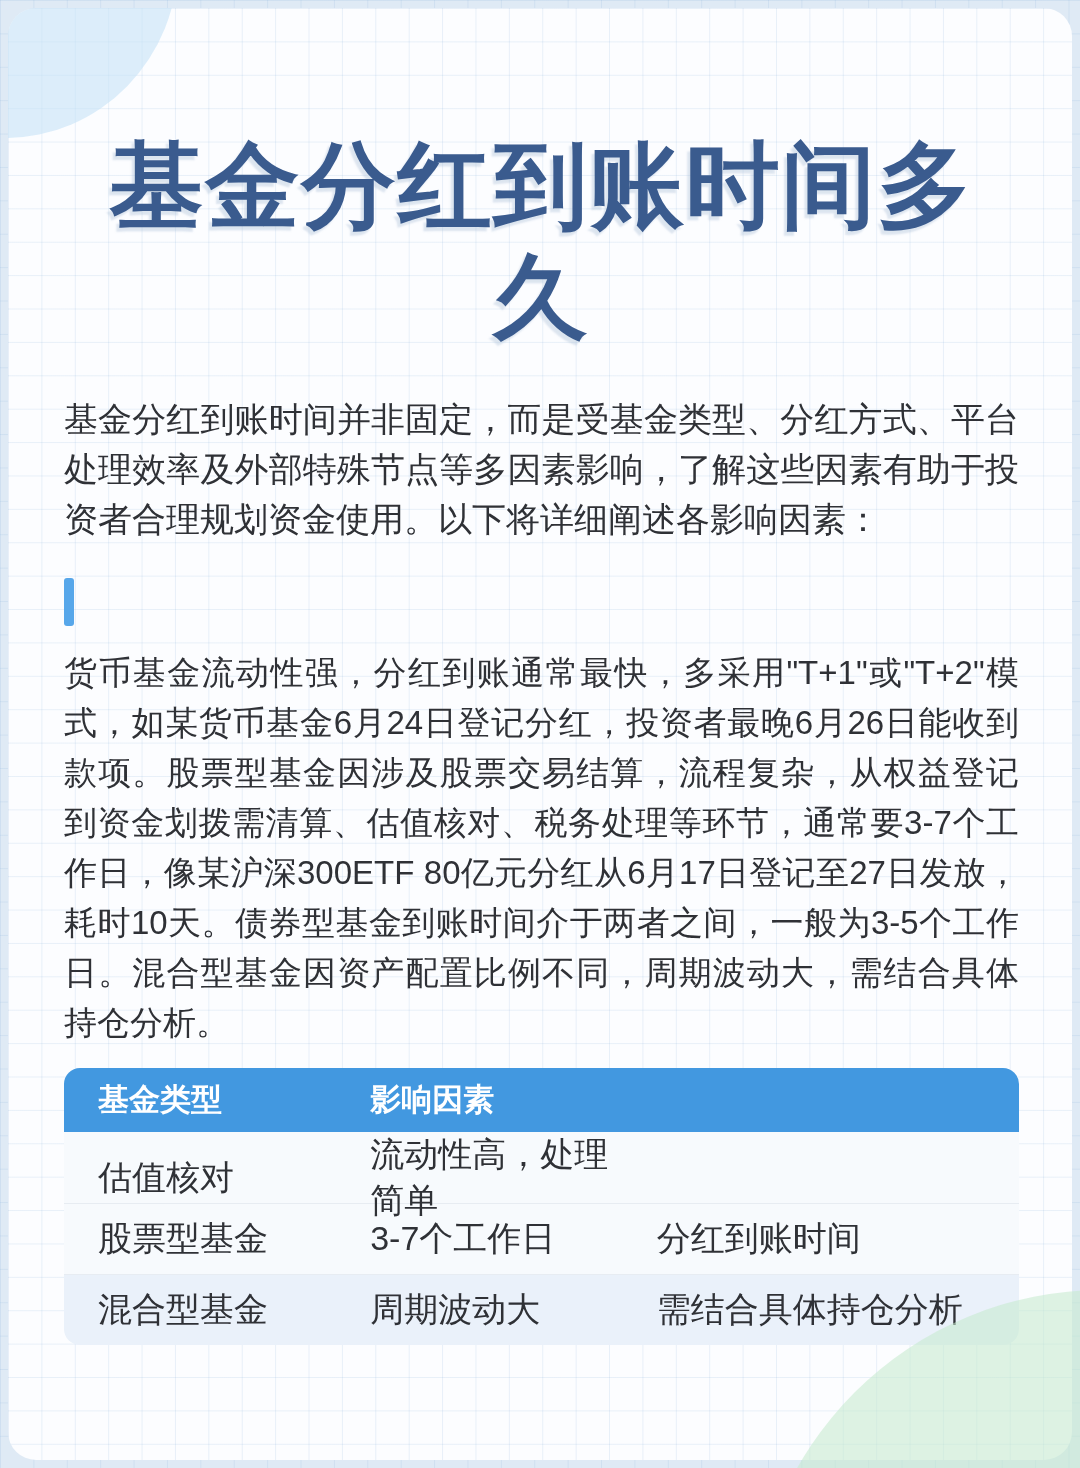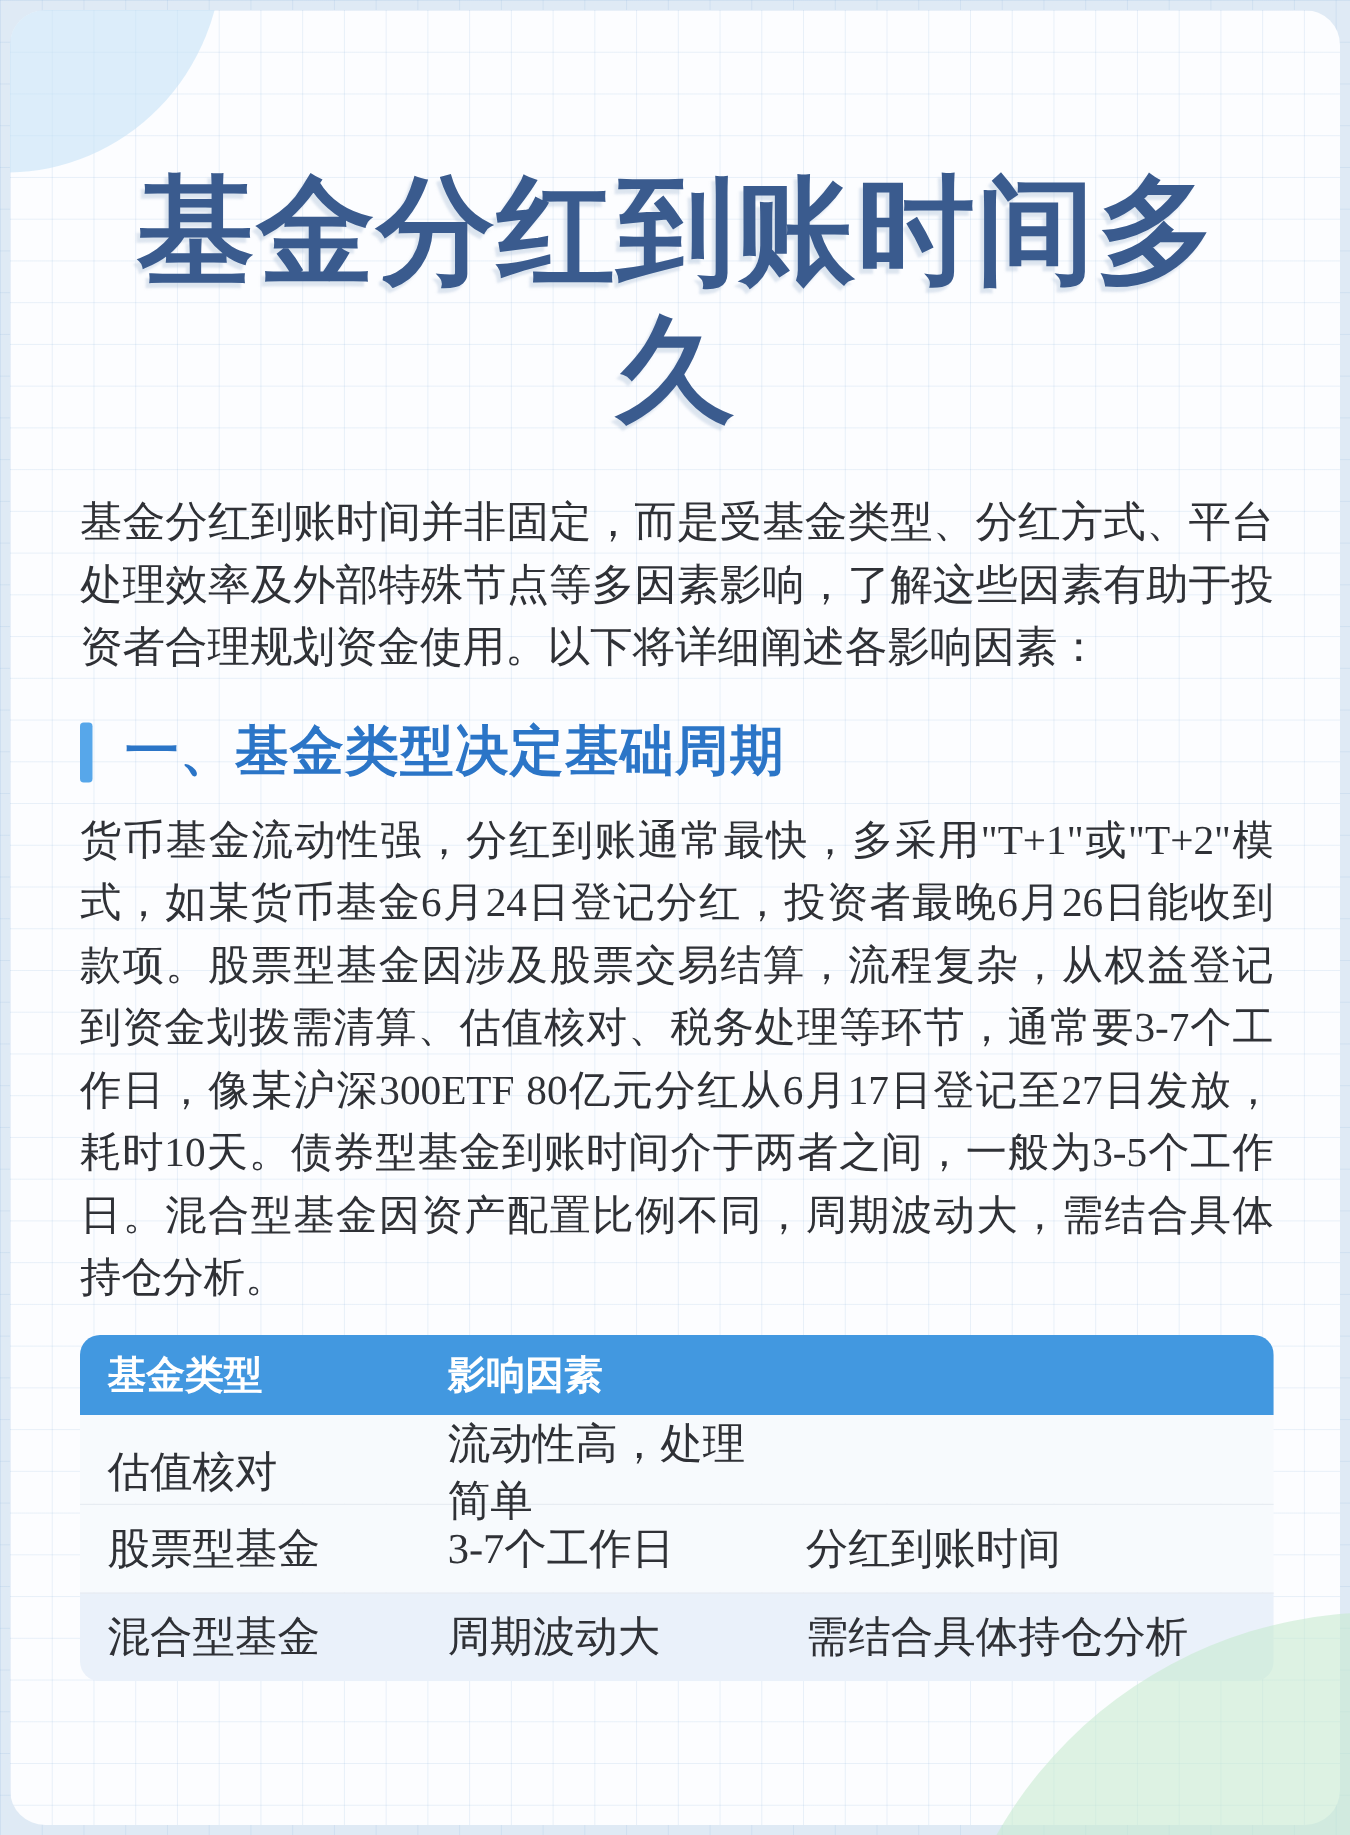--- a/index.html
+++ b/index.html
@@ -17,21 +17,20 @@
     background-size:33.4px 33.4px;
   }
   .card{
     position:absolute;
     left:8px; top:8px; right:8px; bottom:8px;
     background-color:#FCFDFF;
     border-radius:28px;
     overflow:hidden;
     padding:0 53px 0 56px;
     z-index:1;
-    font-family:Liberation Serif, serif;
   }
   .circle-tl{
     position:absolute;
     left:-175px; top:-225px;
     width:345px; height:355px;
     border-radius:50%;
     background:rgba(199,226,247,0.6);
     z-index:0;
   }
   .circle-br{
@@ -109,38 +108,37 @@
     color:#FFFFFF;
     font-weight:700;
     font-size:31px;
   }
   .tr.body-row{ height:71px; background:#F7FAFD; }
   .tr.body-row.alt{ background:#EAF1FA; }
   .tr.body-row + .tr.body-row{ border-top:1px solid #E7ECF2; }
   .td{
     display:flex;
     align-items:center;
-    padding-left:22px;
+    padding-left:34px;
     font-size:34px;
     color:#2F3136;
   }
 </style>
 </head>
 <body class="grid-lines">
 
 <div class="card grid-lines">
   <div class="circle-tl"></div>
 
   <h1 class="title">基金分红到账时间多久</h1>
 
   <p class="intro">基金分红到账时间并非固定，而是受基金类型、分红方式、平台处理效率及外部特殊节点等多因素影响，了解这些因素有助于投资者合理规划资金使用。以下将详细阐述各影响因素：</p>
 
   <div class="section-heading">
     <span class="heading-bar"></span>
-    <h2>一、基金类型决定基础周期</h2>
   </div>
 
   <p class="body-para">货币基金流动性强，分红到账通常最快，多采用"T+1"或"T+2"模式，如某货币基金6月24日登记分红，投资者最晚6月26日能收到款项。股票型基金因涉及股票交易结算，流程复杂，从权益登记到资金划拨需清算、估值核对、税务处理等环节，通常要3-7个工作日，像某沪深300ETF 80亿元分红从6月17日登记至27日发放，耗时10天。债券型基金到账时间介于两者之间，一般为3-5个工作日。混合型基金因资产配置比例不同，周期波动大，需结合具体持仓分析。</p>
 
   <div class="tbl">
     <div class="tr head">
       <div class="td">基金类型</div>
       <div class="td">影响因素</div>
     </div>
     <div class="tr body-row">

